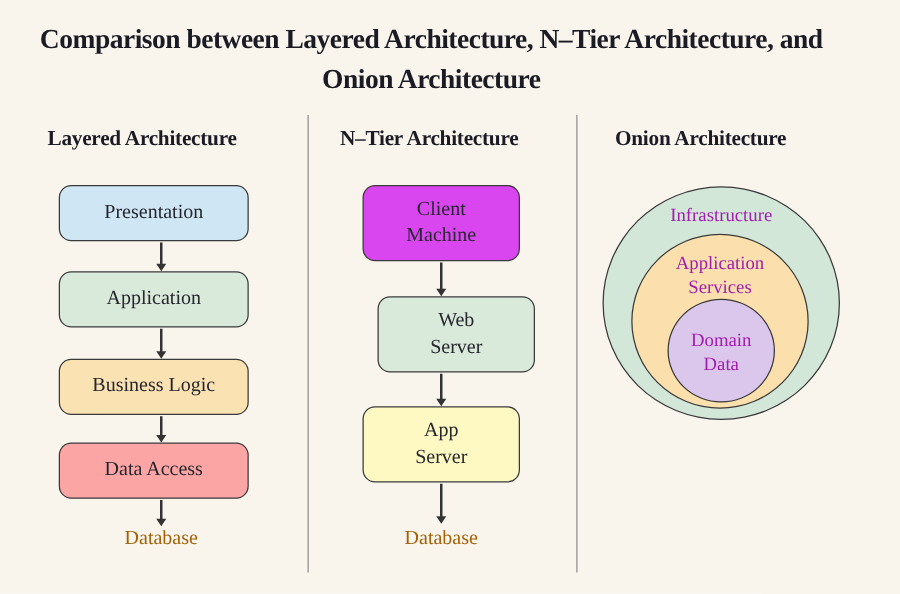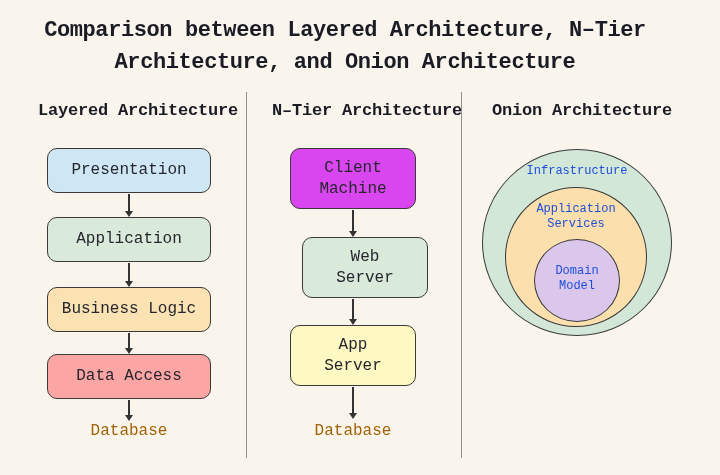--- a/index.html
+++ b/index.html
@@ -1,19 +1,19 @@
 <!DOCTYPE html>
 <html><head>
 <meta charset="utf-8">
 <style>
   html,body{margin:0;padding:0;}
   .canvas{
     position:relative;width:720px;height:475px;overflow:hidden;
     background:#f9f5ed;
-    font-family:Liberation Mono, monospace;
+    font-family:Liberation Serif, serif;
     color:#1b1b25;
   }
   .title{
     position:absolute;top:15px;left:25px;width:640px;
     text-align:center;font-size:22px;font-weight:700;line-height:1.45;
     letter-spacing:-0.4px;color:#1b1b25;
   }
   .col-heading{
     position:absolute;top:101px;font-size:17px;font-weight:700;
     letter-spacing:-0.2px;color:#1b1b25;white-space:nowrap;
@@ -26,21 +26,21 @@
   .d2{left:461px;}
 
   .box{
     position:absolute;box-sizing:border-box;
     border:1.5px solid #3a3a3a;border-radius:10px;
     display:flex;align-items:center;justify-content:center;
     font-size:16px;color:#26262e;text-align:center;
     line-height:1.3;white-space:pre-line;
   }
   
-  .bl{left:47px;width:164px;height:45px;}
+  .bl{left:47px;width:152px;height:45px;}
   .bl0{top:148px;} .bl1{top:217px;} .bl2{top:287px;} .bl3{top:354px;}
   
   .bn{left:290px;width:126px;height:61px;}
   .bn0{top:148px;} .bn1{top:237px;margin-left:12px;} .bn2{top:325px;}
 
   .sink{
     position:absolute;text-align:center;font-size:16px;color:#a16207;
   }
   .s-l{left:47px;width:164px;top:422px;}
   .s-n{left:290px;width:126px;top:422px;}
@@ -62,21 +62,21 @@
   .an1{top:210px;height:27px;} .an2{top:299px;height:26px;} .an3{top:387px;height:32px;}
 
   .ring{
     position:absolute;box-sizing:border-box;border:1.5px solid #3a3a3a;
     border-radius:50%;
   }
   .r-outer{left:482px;top:149px;width:190px;height:187px;}
   .r-mid{left:505px;top:187px;width:142px;height:140px;}
   .r-inner{left:534px;top:239px;width:86px;height:83px;}
   .ring-label{
-    position:absolute;text-align:center;font-size:12px;color:#1d4ed8;
+    position:absolute;text-align:center;font-size:15px;color:#a21caf;
     line-height:1.25;white-space:pre-line;
   }
   .rl0{left:482px;width:190px;top:164px;}
   .rl1{left:505px;width:142px;top:202px;}
   .rl2{left:534px;width:86px;top:264px;}
 </style>
 </head>
 <body>
 
 <div class="canvas" style="background-color: rgb(249, 245, 237);">
@@ -132,15 +132,15 @@
     </div>
   <div class="sink s-n">Database</div>
 
   <div class="ring r-outer" style="background-color: rgb(210, 231, 216);"></div>
   <div class="ring r-mid" style="background-color: rgb(251, 223, 173);"></div>
   <div class="ring r-inner" style="background-color: rgb(220, 199, 236);"></div>
   <div class="ring-label rl0">Infrastructure</div>
   <div class="ring-label rl1">Application
 Services</div>
   <div class="ring-label rl2">Domain
-Model</div>
+Data</div>
 
 </div>
 
 </body></html>

